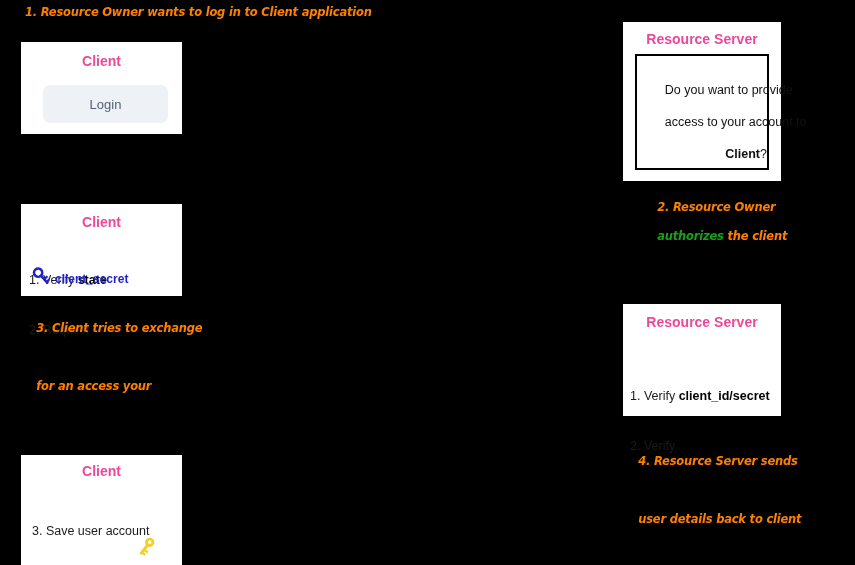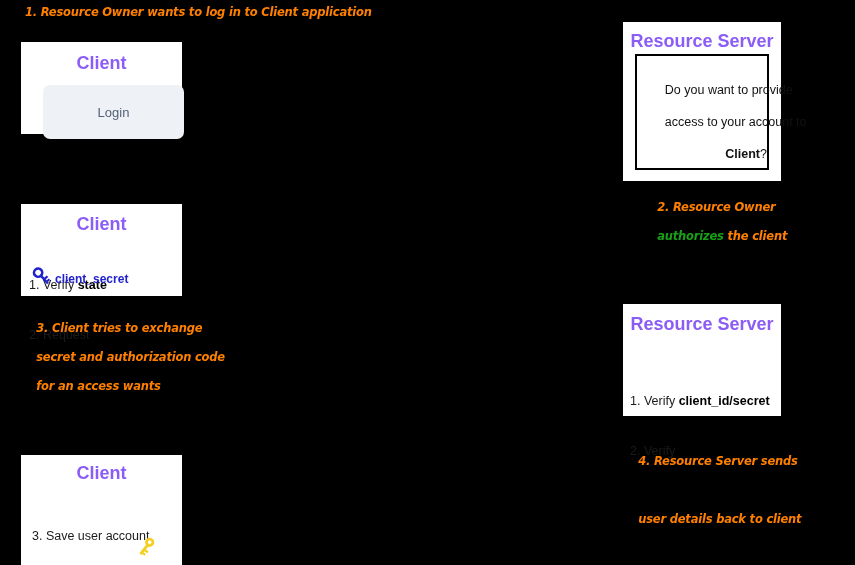--- a/index.html
+++ b/index.html
@@ -40,22 +40,22 @@
   
   .panel {
     position: absolute;
     background: #ffffff;
     box-sizing: border-box;
     color: #1b1b1b;
   }
   .panel-title {
     text-align: center;
     font-weight: bold;
-    font-size: 18px;
-    color: #8b5cf6;
+    font-size: 14px;
+    color: #ec4899;
     font-family: "Liberation Sans", sans-serif;
   }
   .panel-list {
     font-size: 12.5px;
     line-height: 16.5px;
     color: #1b1b1b;
     white-space: pre;
   }
   .panel-list b { font-weight: bold; color: #000000; }
 
@@ -63,21 +63,21 @@
   .login-btn {
     position: absolute;
     background: #eef1f5;
     border-radius: 7px;
     color: #55617a;
     font-size: 13px;
     display: flex;
     align-items: center;
     justify-content: center;
     border: none;
-    padding: 12px;
+    padding: 4px;
     font-family: "Liberation Sans", sans-serif;
   }
 
   
   .consent {
     position: absolute;
     border: 2px solid #000000;
     background: #ffffff;
     box-sizing: border-box;
   }
@@ -165,22 +165,22 @@
           <rect x="12.0" y="13.0" width="3.6" height="2.2" fill="#2222cc"></rect>
           <rect x="12.0" y="16.6" width="3.0" height="2.1" fill="#2222cc"></rect>
         </g>
       </svg>
       <span class="key-label">client_secret</span>
     </div>
   </div>
 
   <div class="caption" style="left:20px; top:306px;">
     <span>3. Client tries to exchange</span><br>
-    <span>secret and authorization code</span><br>
-    <span>for an access wants</span>
+    <br>
+    <span>for an access your</span>
   </div>
 
   <div class="panel" style="left:622px; top:304px; width:158px; height:112px;">
     <div class="panel-title" style="margin-top:10px;">Resource Server</div>
     <div class="panel-list" style="margin:25px 0 0 7px;">
       <div><span>1. </span><span>Verify </span><b>client_id/secret</b></div>
       <div><span>2. </span><span>Verify </span><b>authorization code</b></div>
     </div>
   </div>
 

